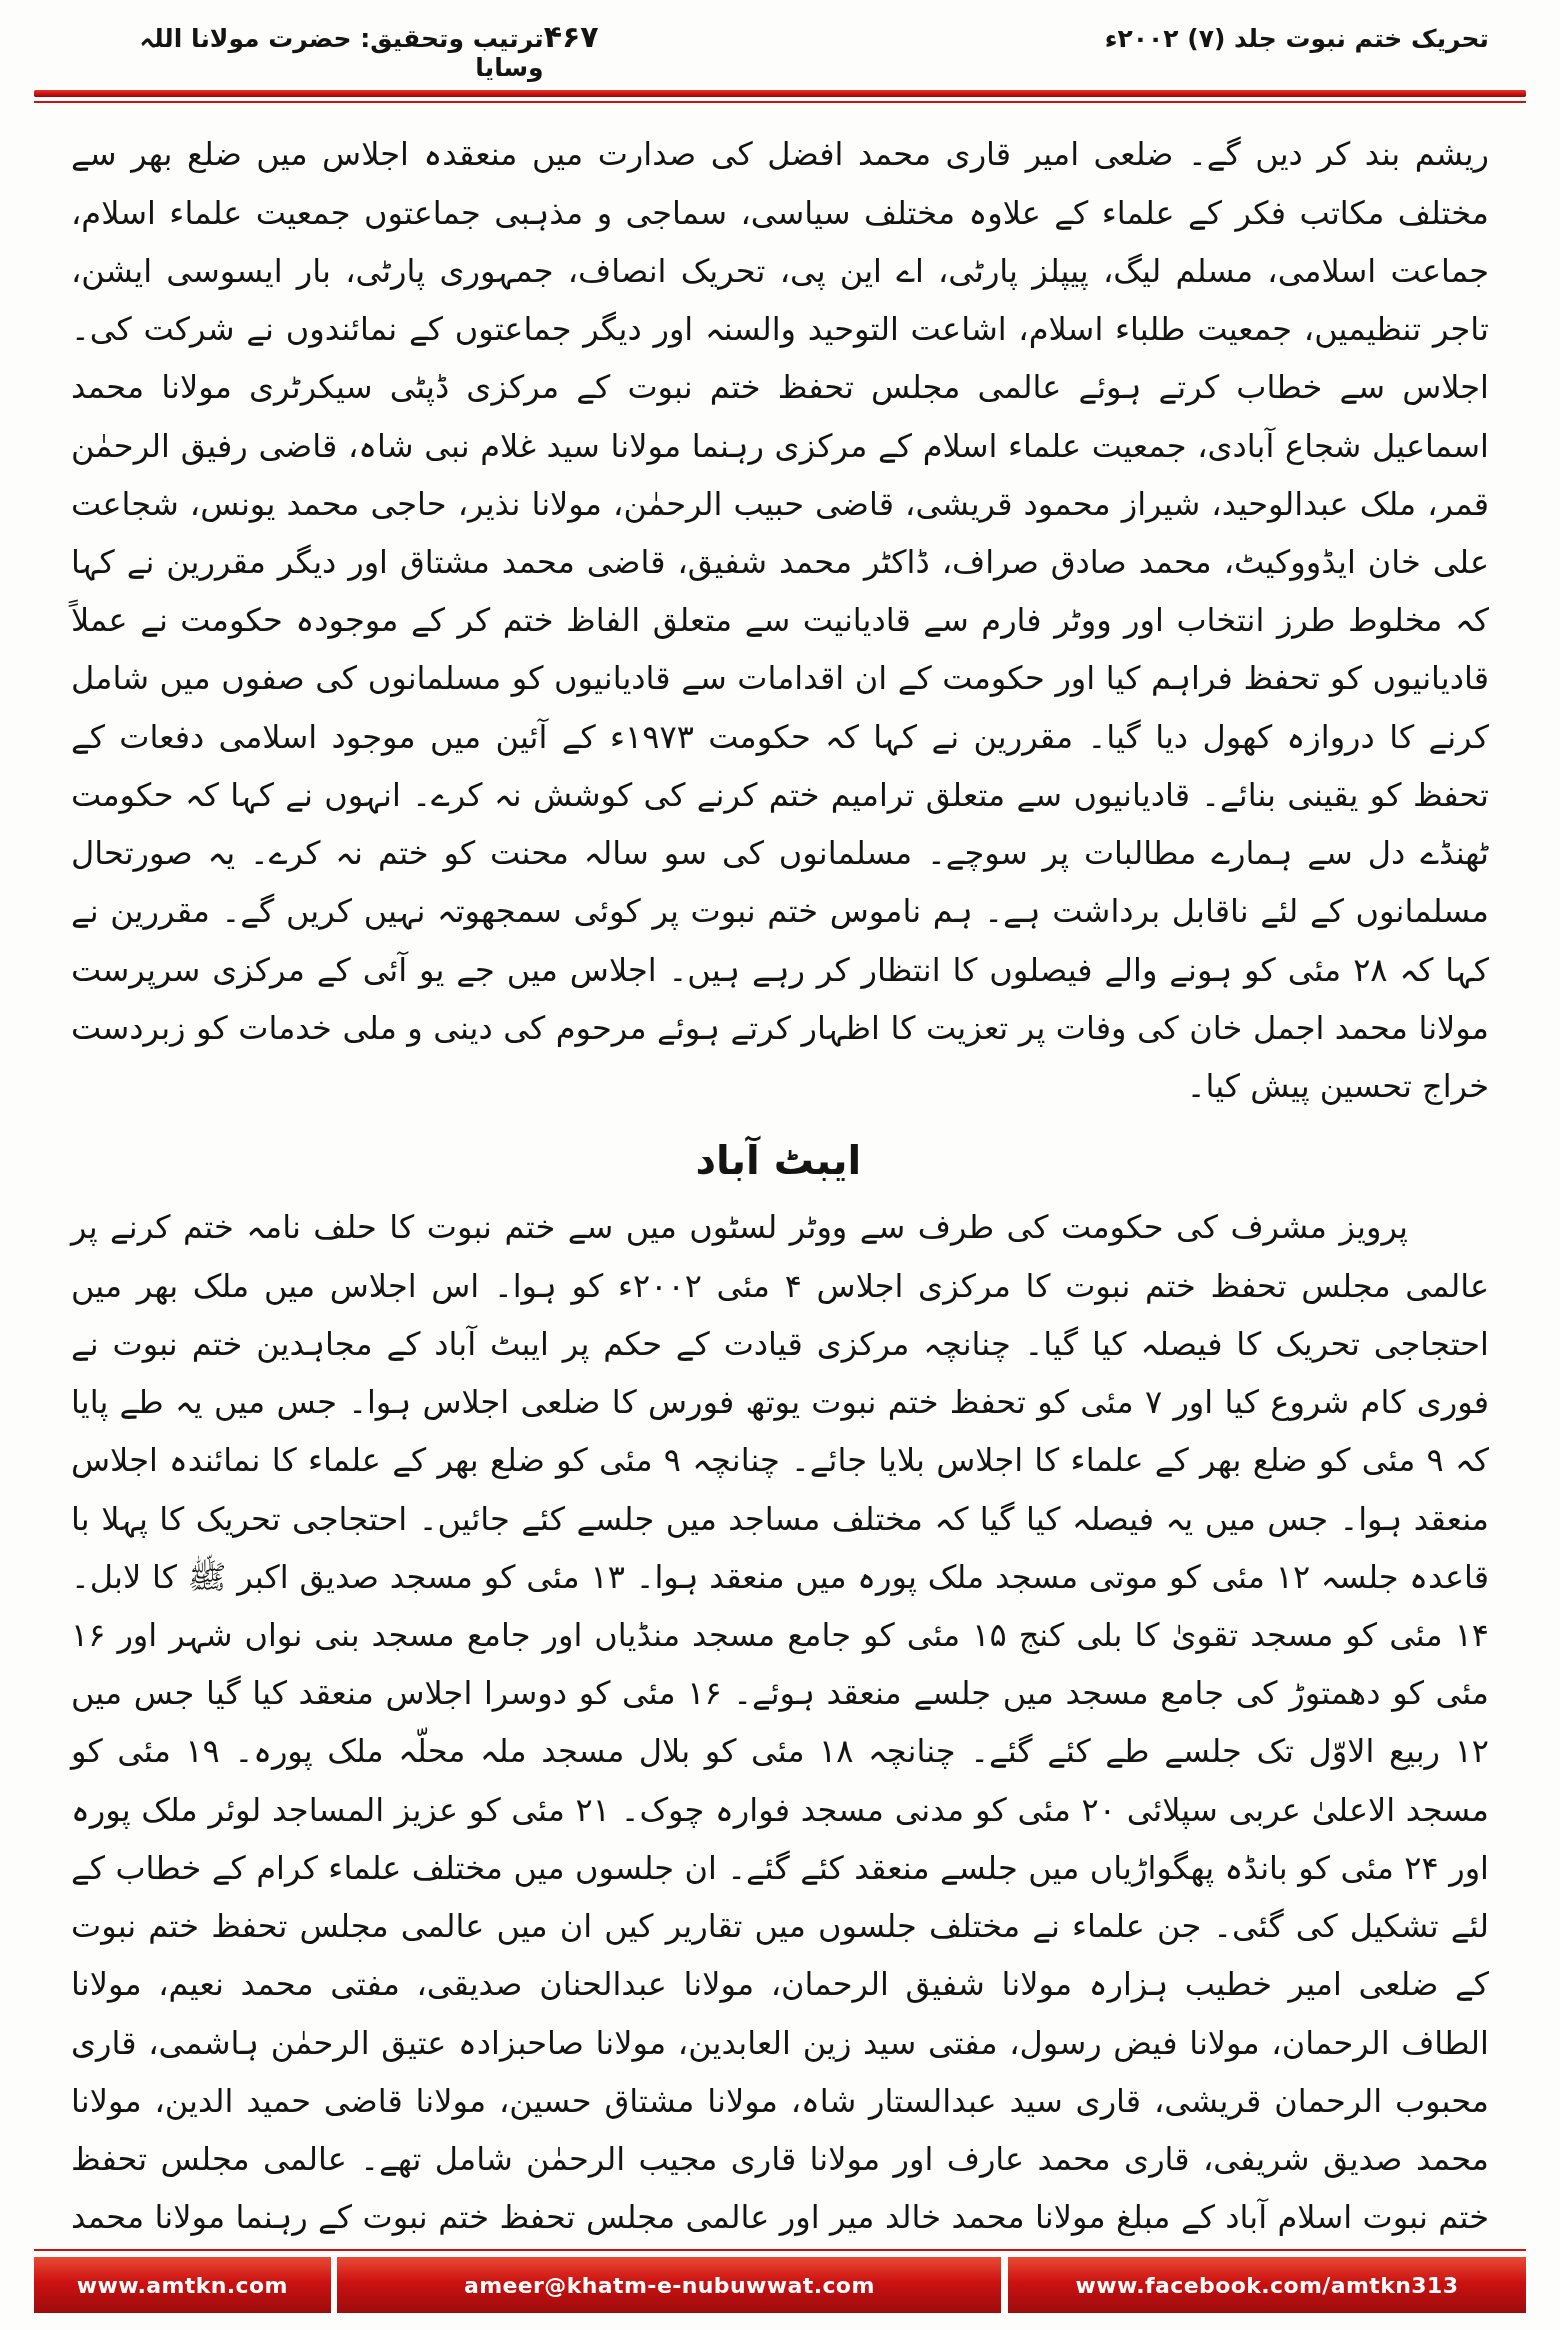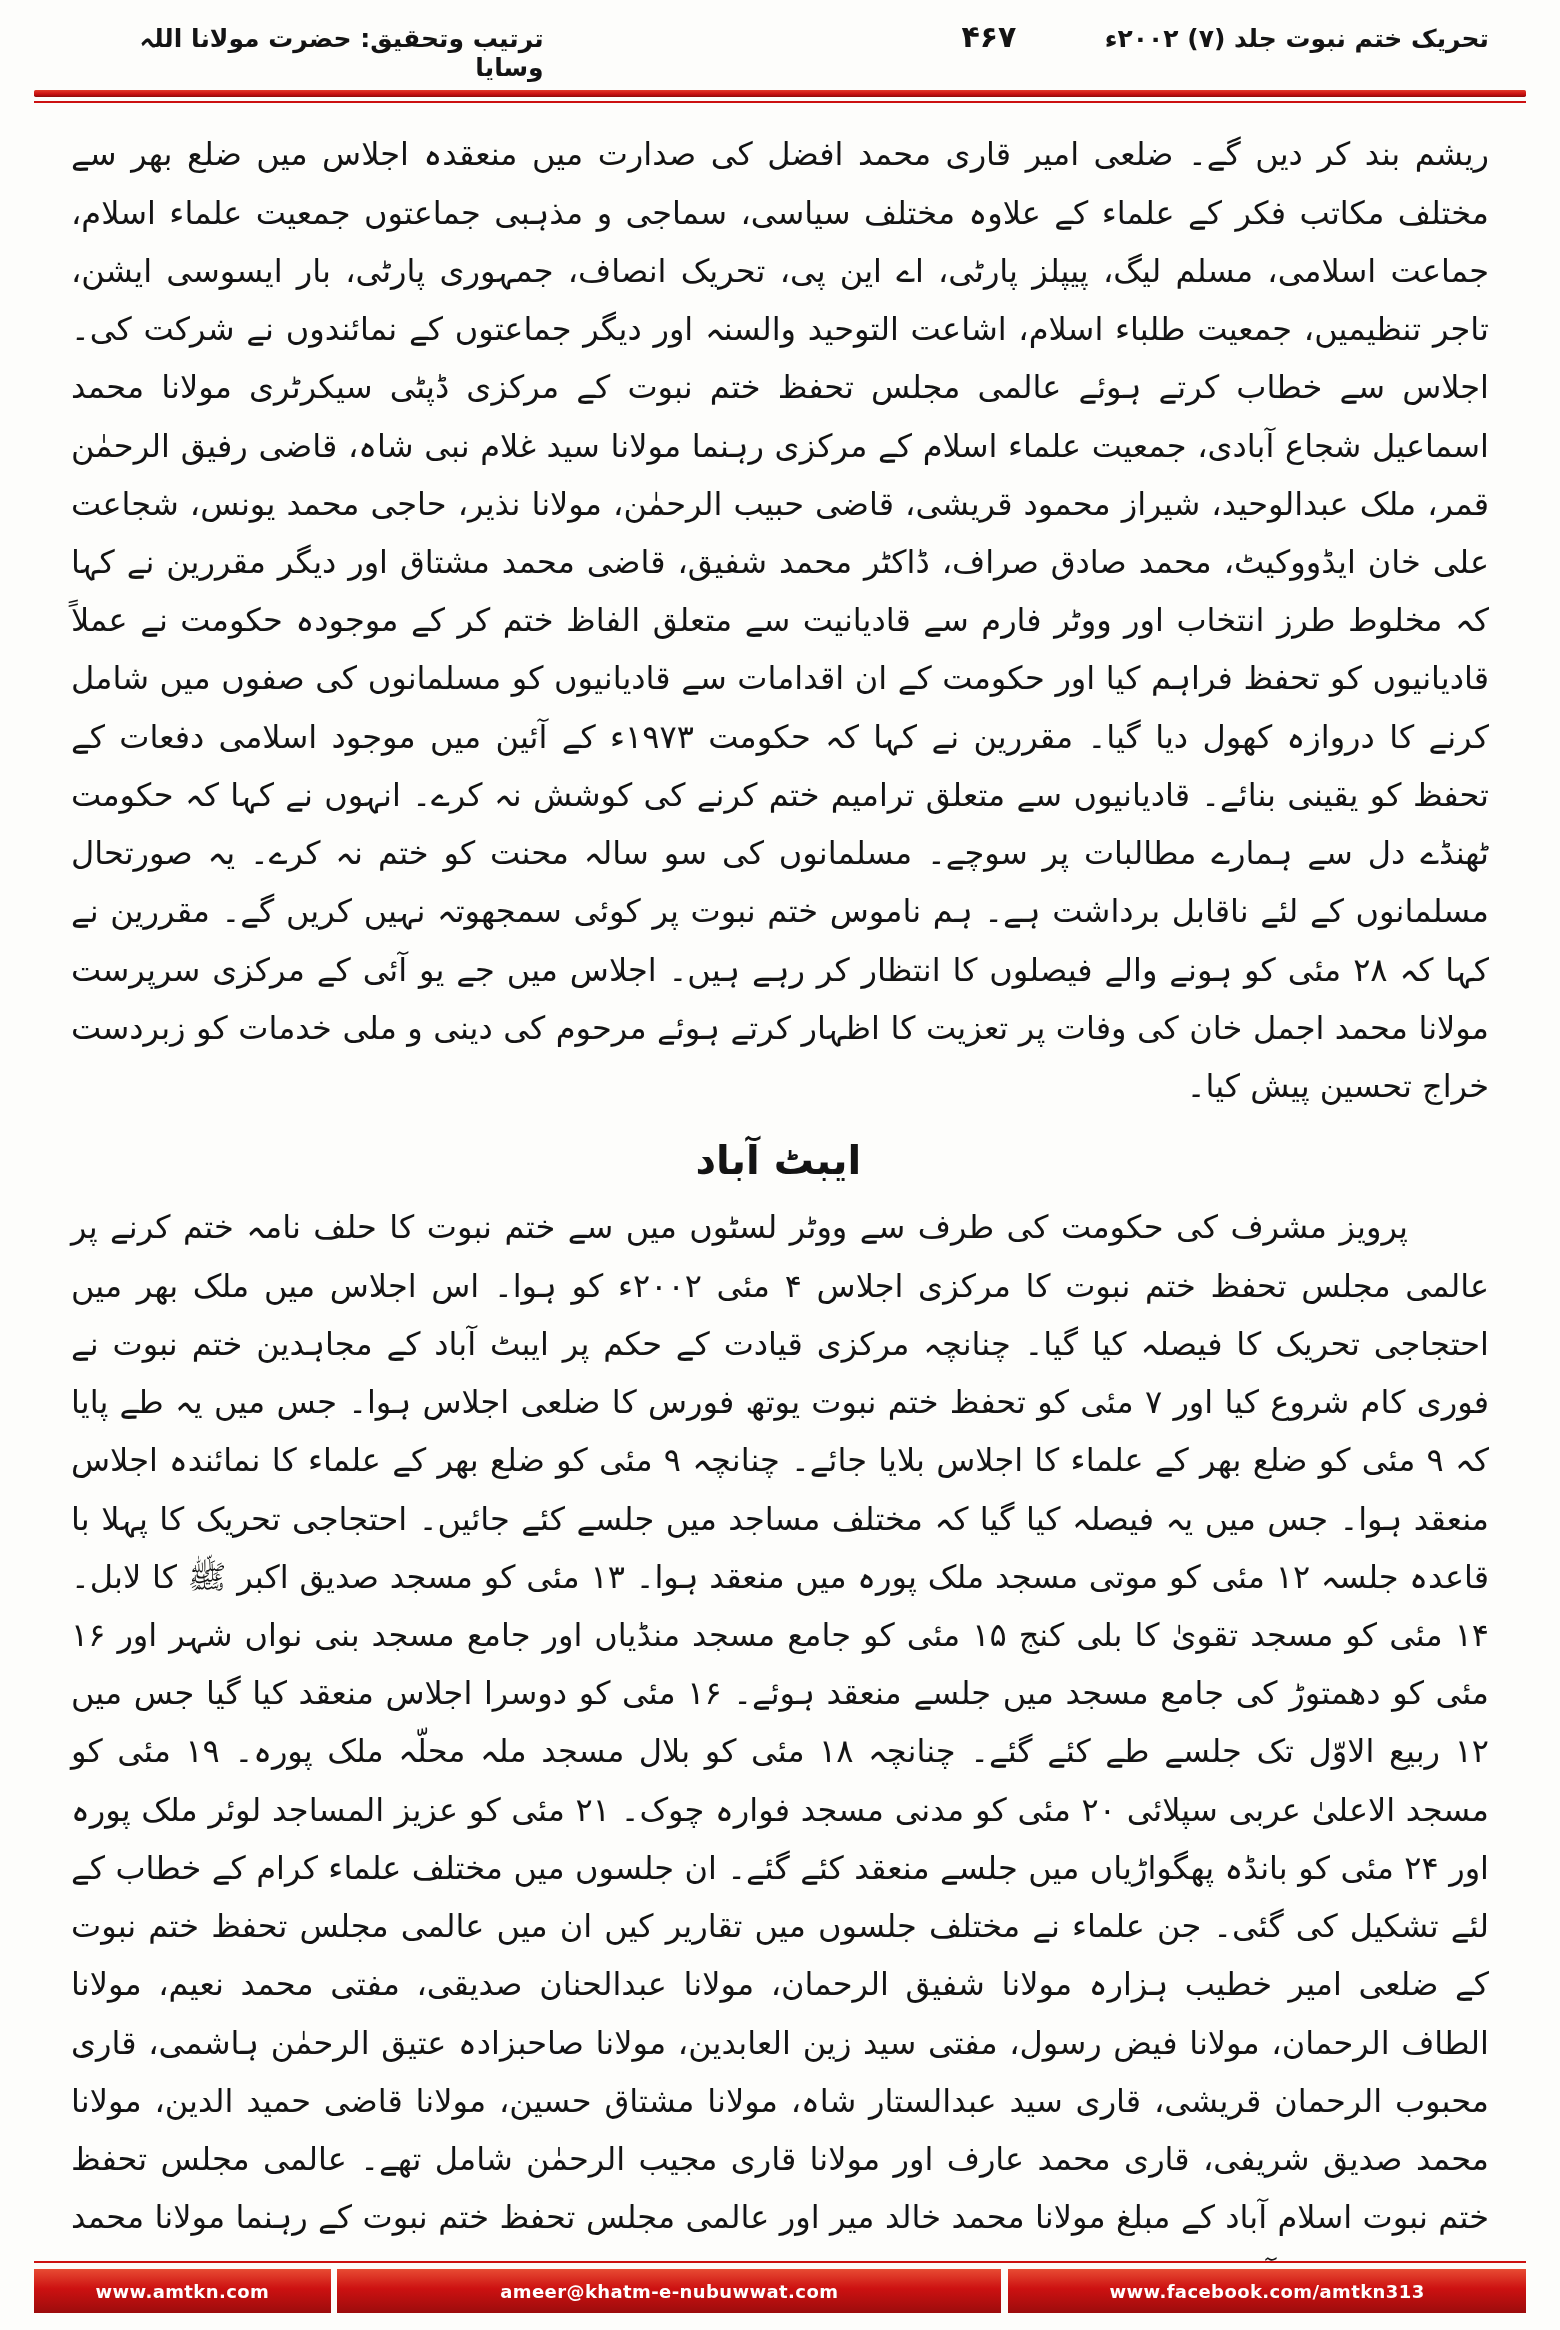--- a/index.html
+++ b/index.html
@@ -27,21 +27,21 @@
   
   .page-header{
     display:flex;
     align-items:baseline;
     padding:18.5px 71px 5px 71px;
     font-weight:bold;
     font-size:25px;
   }
   .page-header > div{flex:1;}
   .hdr-volume{text-align:right;}
-  .hdr-page{text-align:right;font-size:30px;}
+  .hdr-page{text-align:left;font-size:30px;}
   .hdr-credit{text-align:right;}
   
   .rule{padding:3.4px 34px 0 34px;}
   .rule-thick{
     height:7.6px;
     background:linear-gradient(180deg,#e23a2a 0%,var(--accent-red) 55%,#8f0a0a 100%);
     border-radius:1.7px;
   }
   .rule-thin{
     height:2.5px;
@@ -76,28 +76,28 @@
   .footer-rule{
     height:2.5px;
     background:var(--accent-red);
     margin-bottom:5.9px;
   }
   .footer-bars{
     display:flex;
     gap:6.7px;
   }
   .bar{
-    height:44px;
+    height:56px;
     display:flex;
     align-items:center;
     justify-content:center;
     background:linear-gradient(180deg,#e84b33 0%,var(--accent-red) 45%,#9c0c0c 100%);
     color:var(--footer-text);
     font-weight:bold;
-    font-size:18px;
+    font-size:22px;
     letter-spacing:0.4px;
     white-space:nowrap;
   }
   .bar.seg-left{flex:335;}
   .bar.seg-center{flex:750;}
   .bar.seg-right{flex:585;}
 </style>
 </head>
 <body>
 

